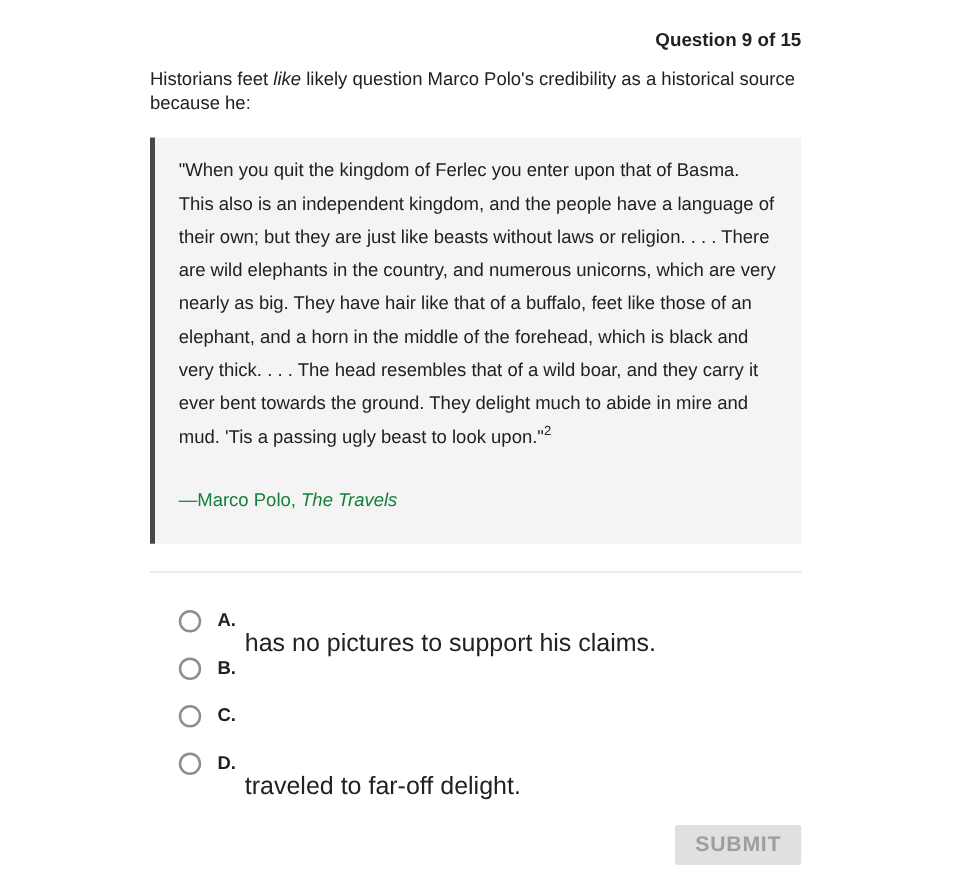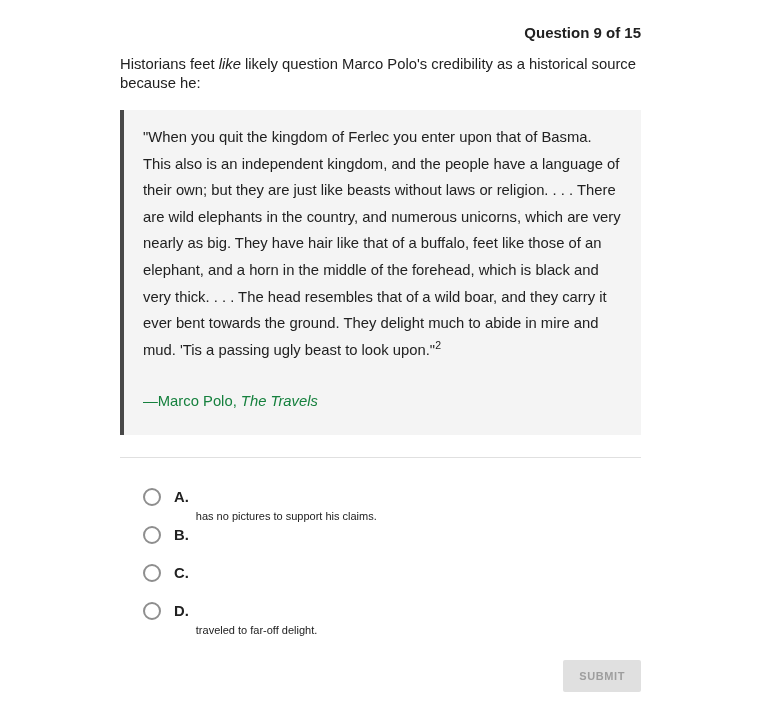--- a/index.html
+++ b/index.html
@@ -89,38 +89,38 @@
     margin-left: 23px;
     flex: 0 0 auto;
   }
   .option-letter {
     font-weight: bold;
     font-size: 14.8px;
     margin-left: 13px;
     flex: 0 0 auto;
   }
   .option-text {
-    font-size: 11px;
+    font-size: 20px;
     margin-left: 7px;
     margin-top: 37px;
   }
   .submit-row {
     display: flex;
     justify-content: flex-end;
     margin-top: 30px;
   }
   button.submit {
     font-family: "Liberation Sans", sans-serif;
     background: #e0e0e0;
     color: #9e9e9e;
     border: none;
     border-radius: 2px;
     height: 32px;
     padding: 0 16px;
-    font-size: 11px;
+    font-size: 17px;
     font-weight: bold;
     letter-spacing: 0.6px;
     cursor: default;
   }
 </style>
 </head>
 <body>
 
 <div class="page">
   <div class="content">

